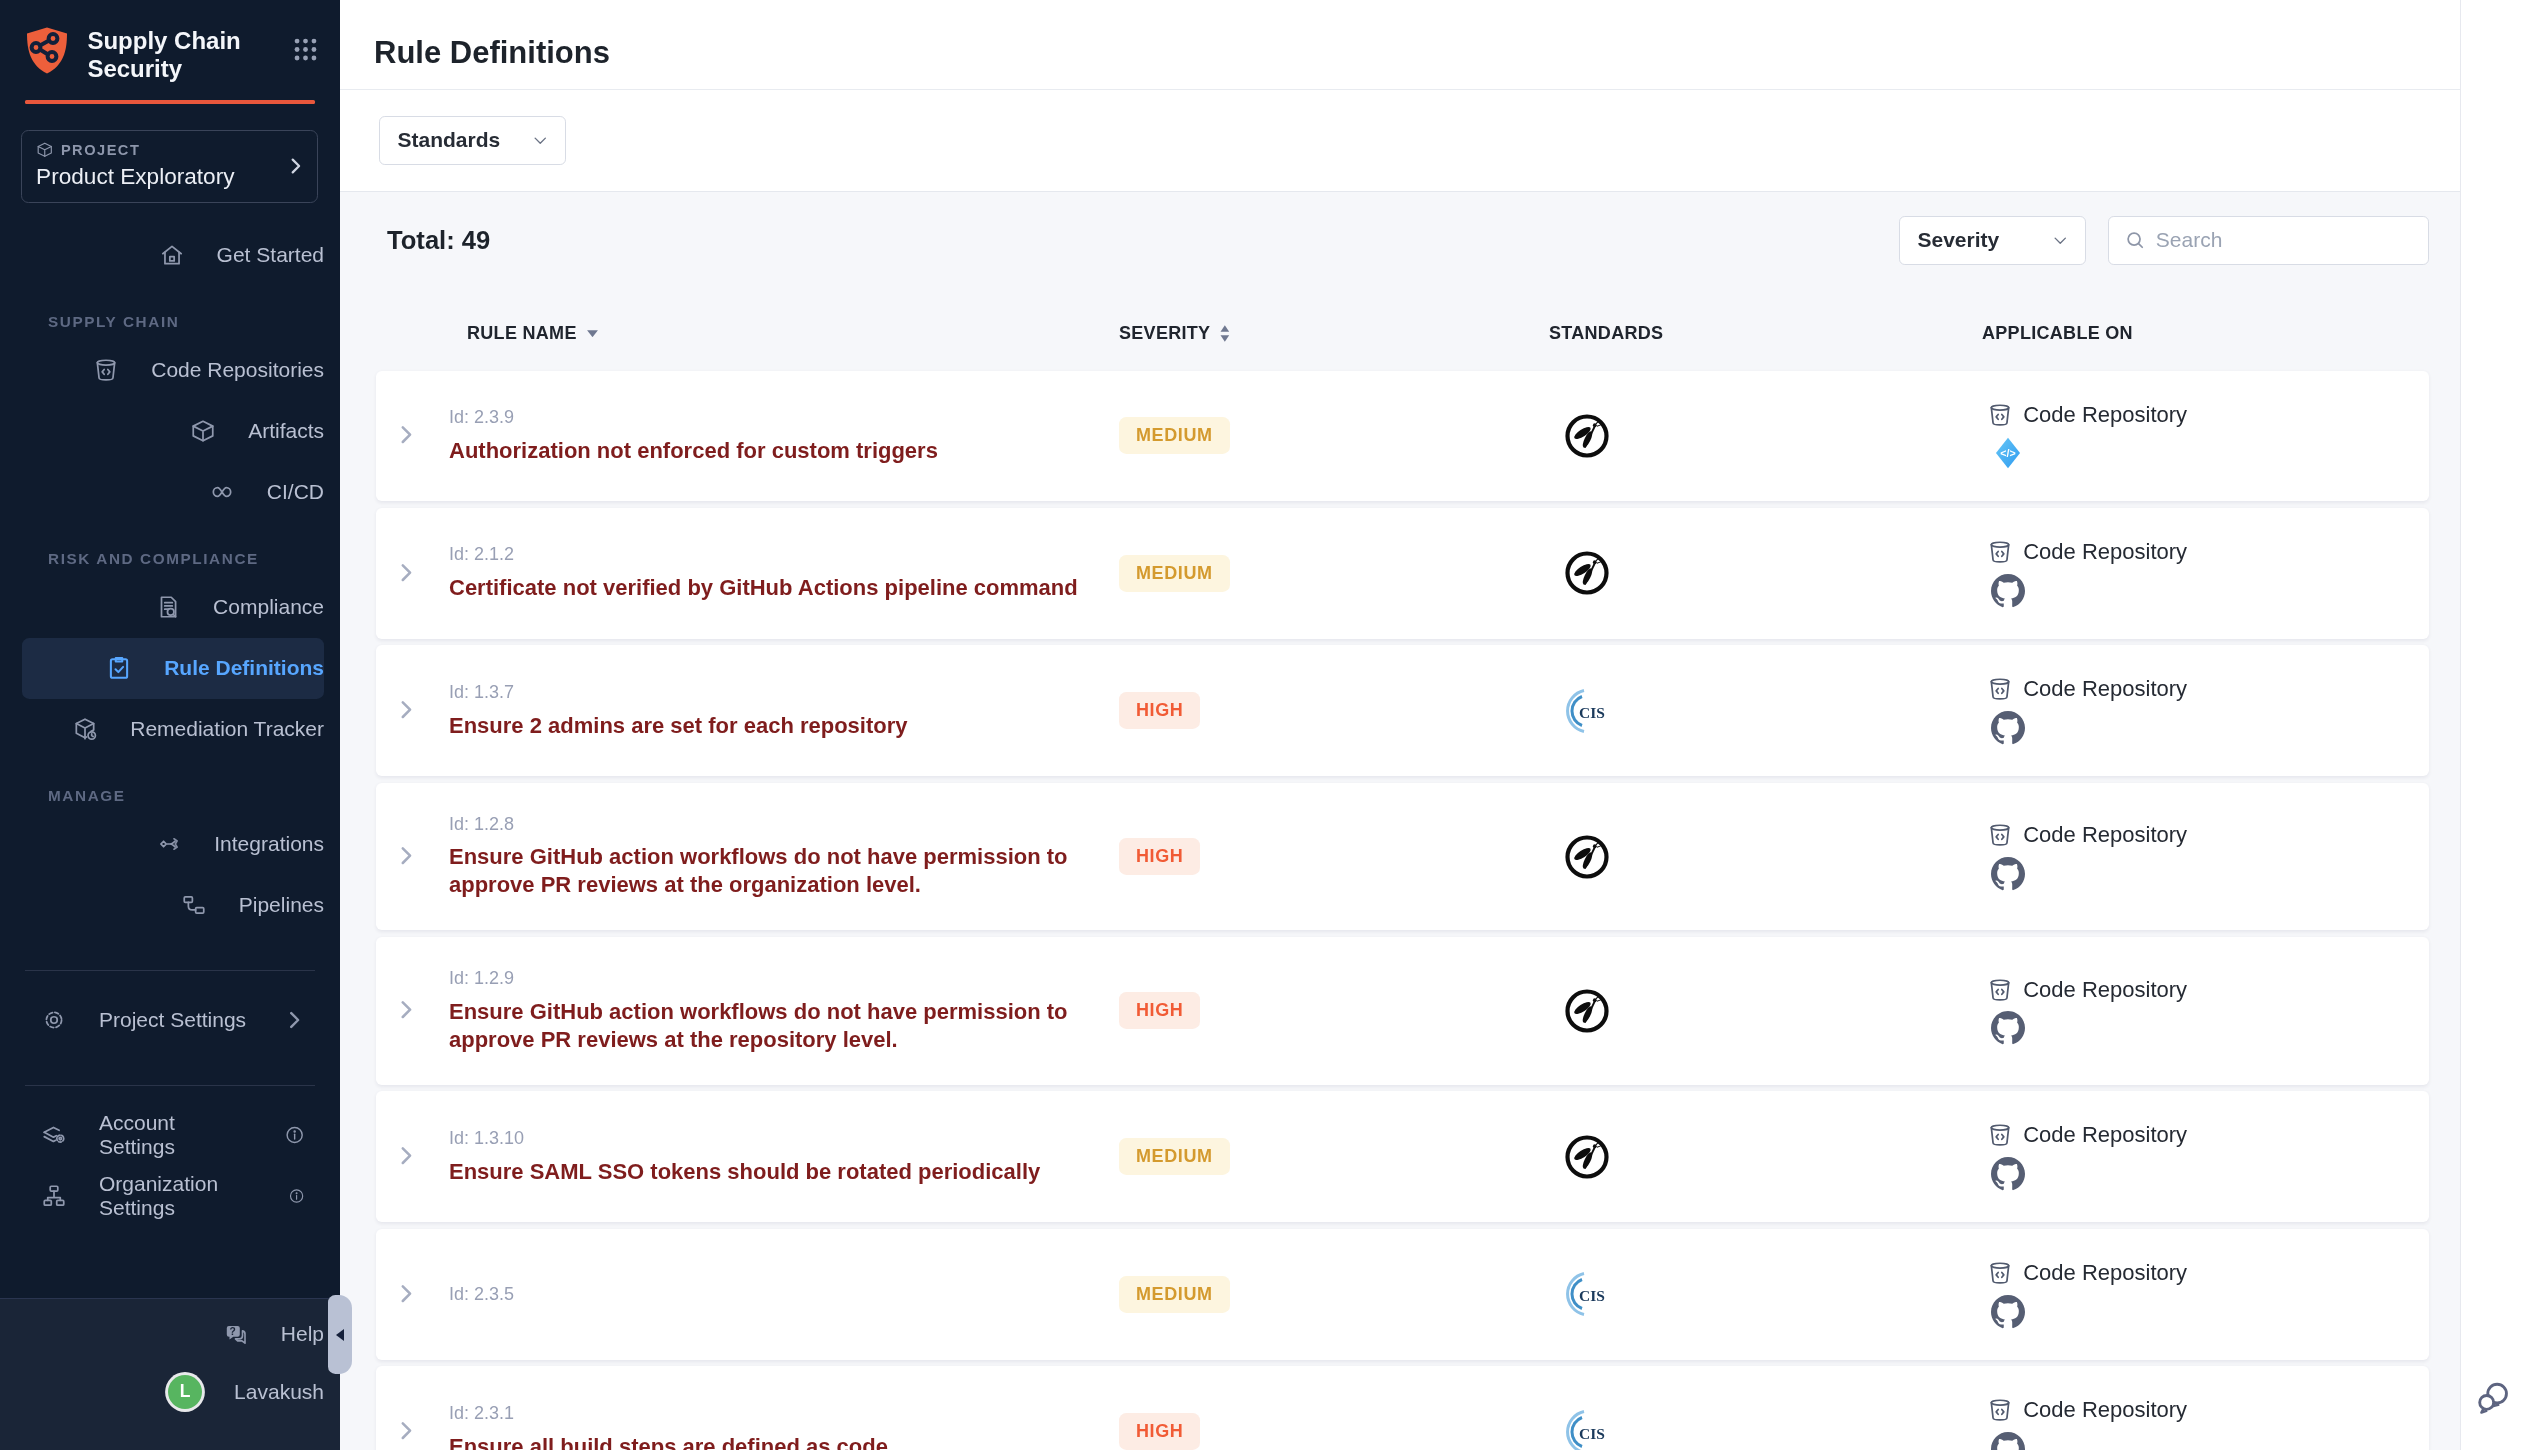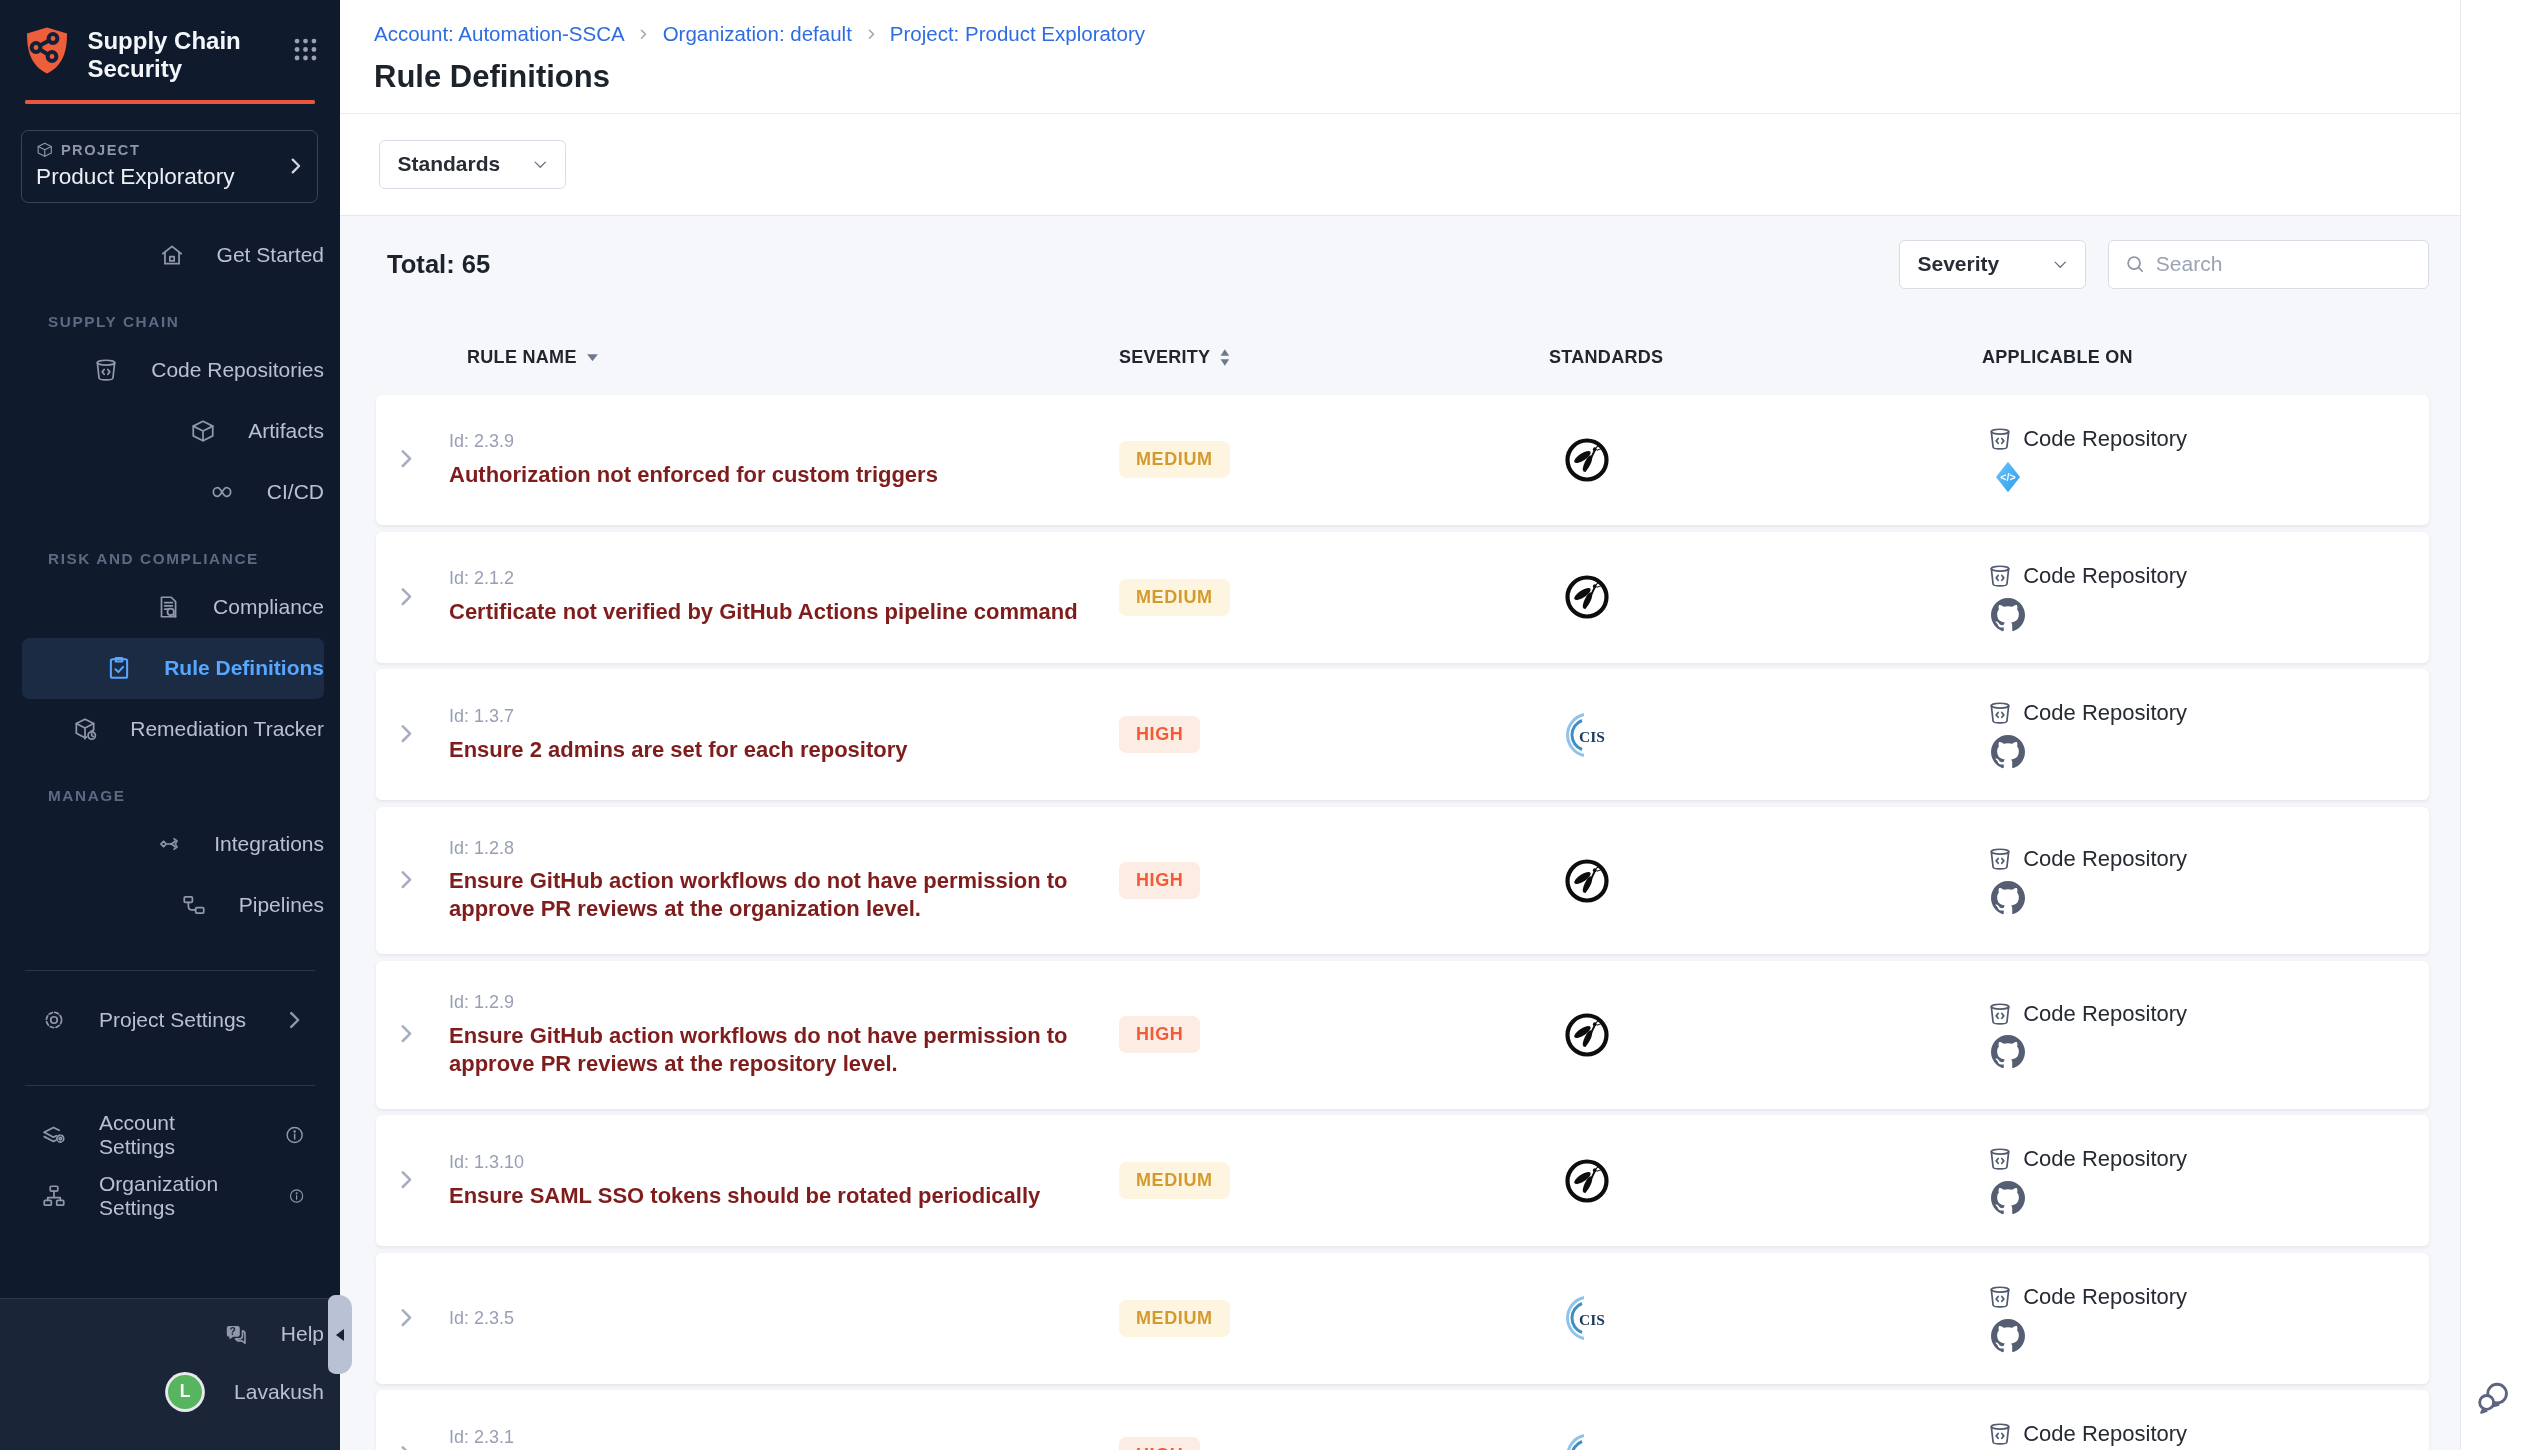--- a/index.html
+++ b/index.html
@@ -298,52 +298,37 @@
     </div>
   </div>
 
   <div class="collapse-handle">
     <span class="tri"></span>
   </div>
 </aside>
 
 <main class="main">
   <div class="page-header">
-    <div class="breadcrumb">
-      <span class="crumb">Account: Automation-SSCA</span>
-      <span class="sep" style="width:14.6px;height:14.6px;">
-          <svg viewBox="0 0 24 24" fill="none" stroke="#9ca3b5" stroke-width="2.4" stroke-linecap="round">
-            <path d="m9 5.5 6.5 6.5L9 18.5"></path>
-          </svg>
-        </span>
-      <span class="crumb">Organization: default</span>
-      <span class="sep" style="width:14.6px;height:14.6px;">
-          <svg viewBox="0 0 24 24" fill="none" stroke="#9ca3b5" stroke-width="2.4" stroke-linecap="round">
-            <path d="m9 5.5 6.5 6.5L9 18.5"></path>
-          </svg>
-        </span>
-      <span class="crumb">Project: Product Exploratory</span>
-    </div>
     <div class="page-title">Rule Definitions</div>
   </div>
 
   <div class="toolbar">
     <div class="select-box">
       <span>Standards</span>
       <span class="chev">
           <svg xmlns="http://www.w3.org/2000/svg" viewBox="0 0 24 24" fill="none" stroke="currentColor" stroke-width="1.6" stroke-linecap="round" stroke-linejoin="round">
             <path d="m6 9.5 6 6 6-6"></path>
           </svg>
         </span>
     </div>
   </div>
 
   <div class="content">
     <div class="content-head">
-      <span class="total">Total: 65</span>
+      <span class="total">Total: 49</span>
       <div class="right">
         <div class="select-box">
           <span>Severity</span>
           <span class="chev">
               <svg xmlns="http://www.w3.org/2000/svg" viewBox="0 0 24 24" fill="none" stroke="currentColor" stroke-width="1.6" stroke-linecap="round" stroke-linejoin="round">
                 <path d="m6 9.5 6 6 6-6"></path>
               </svg>
             </span>
         </div>
         <div class="search-box">

